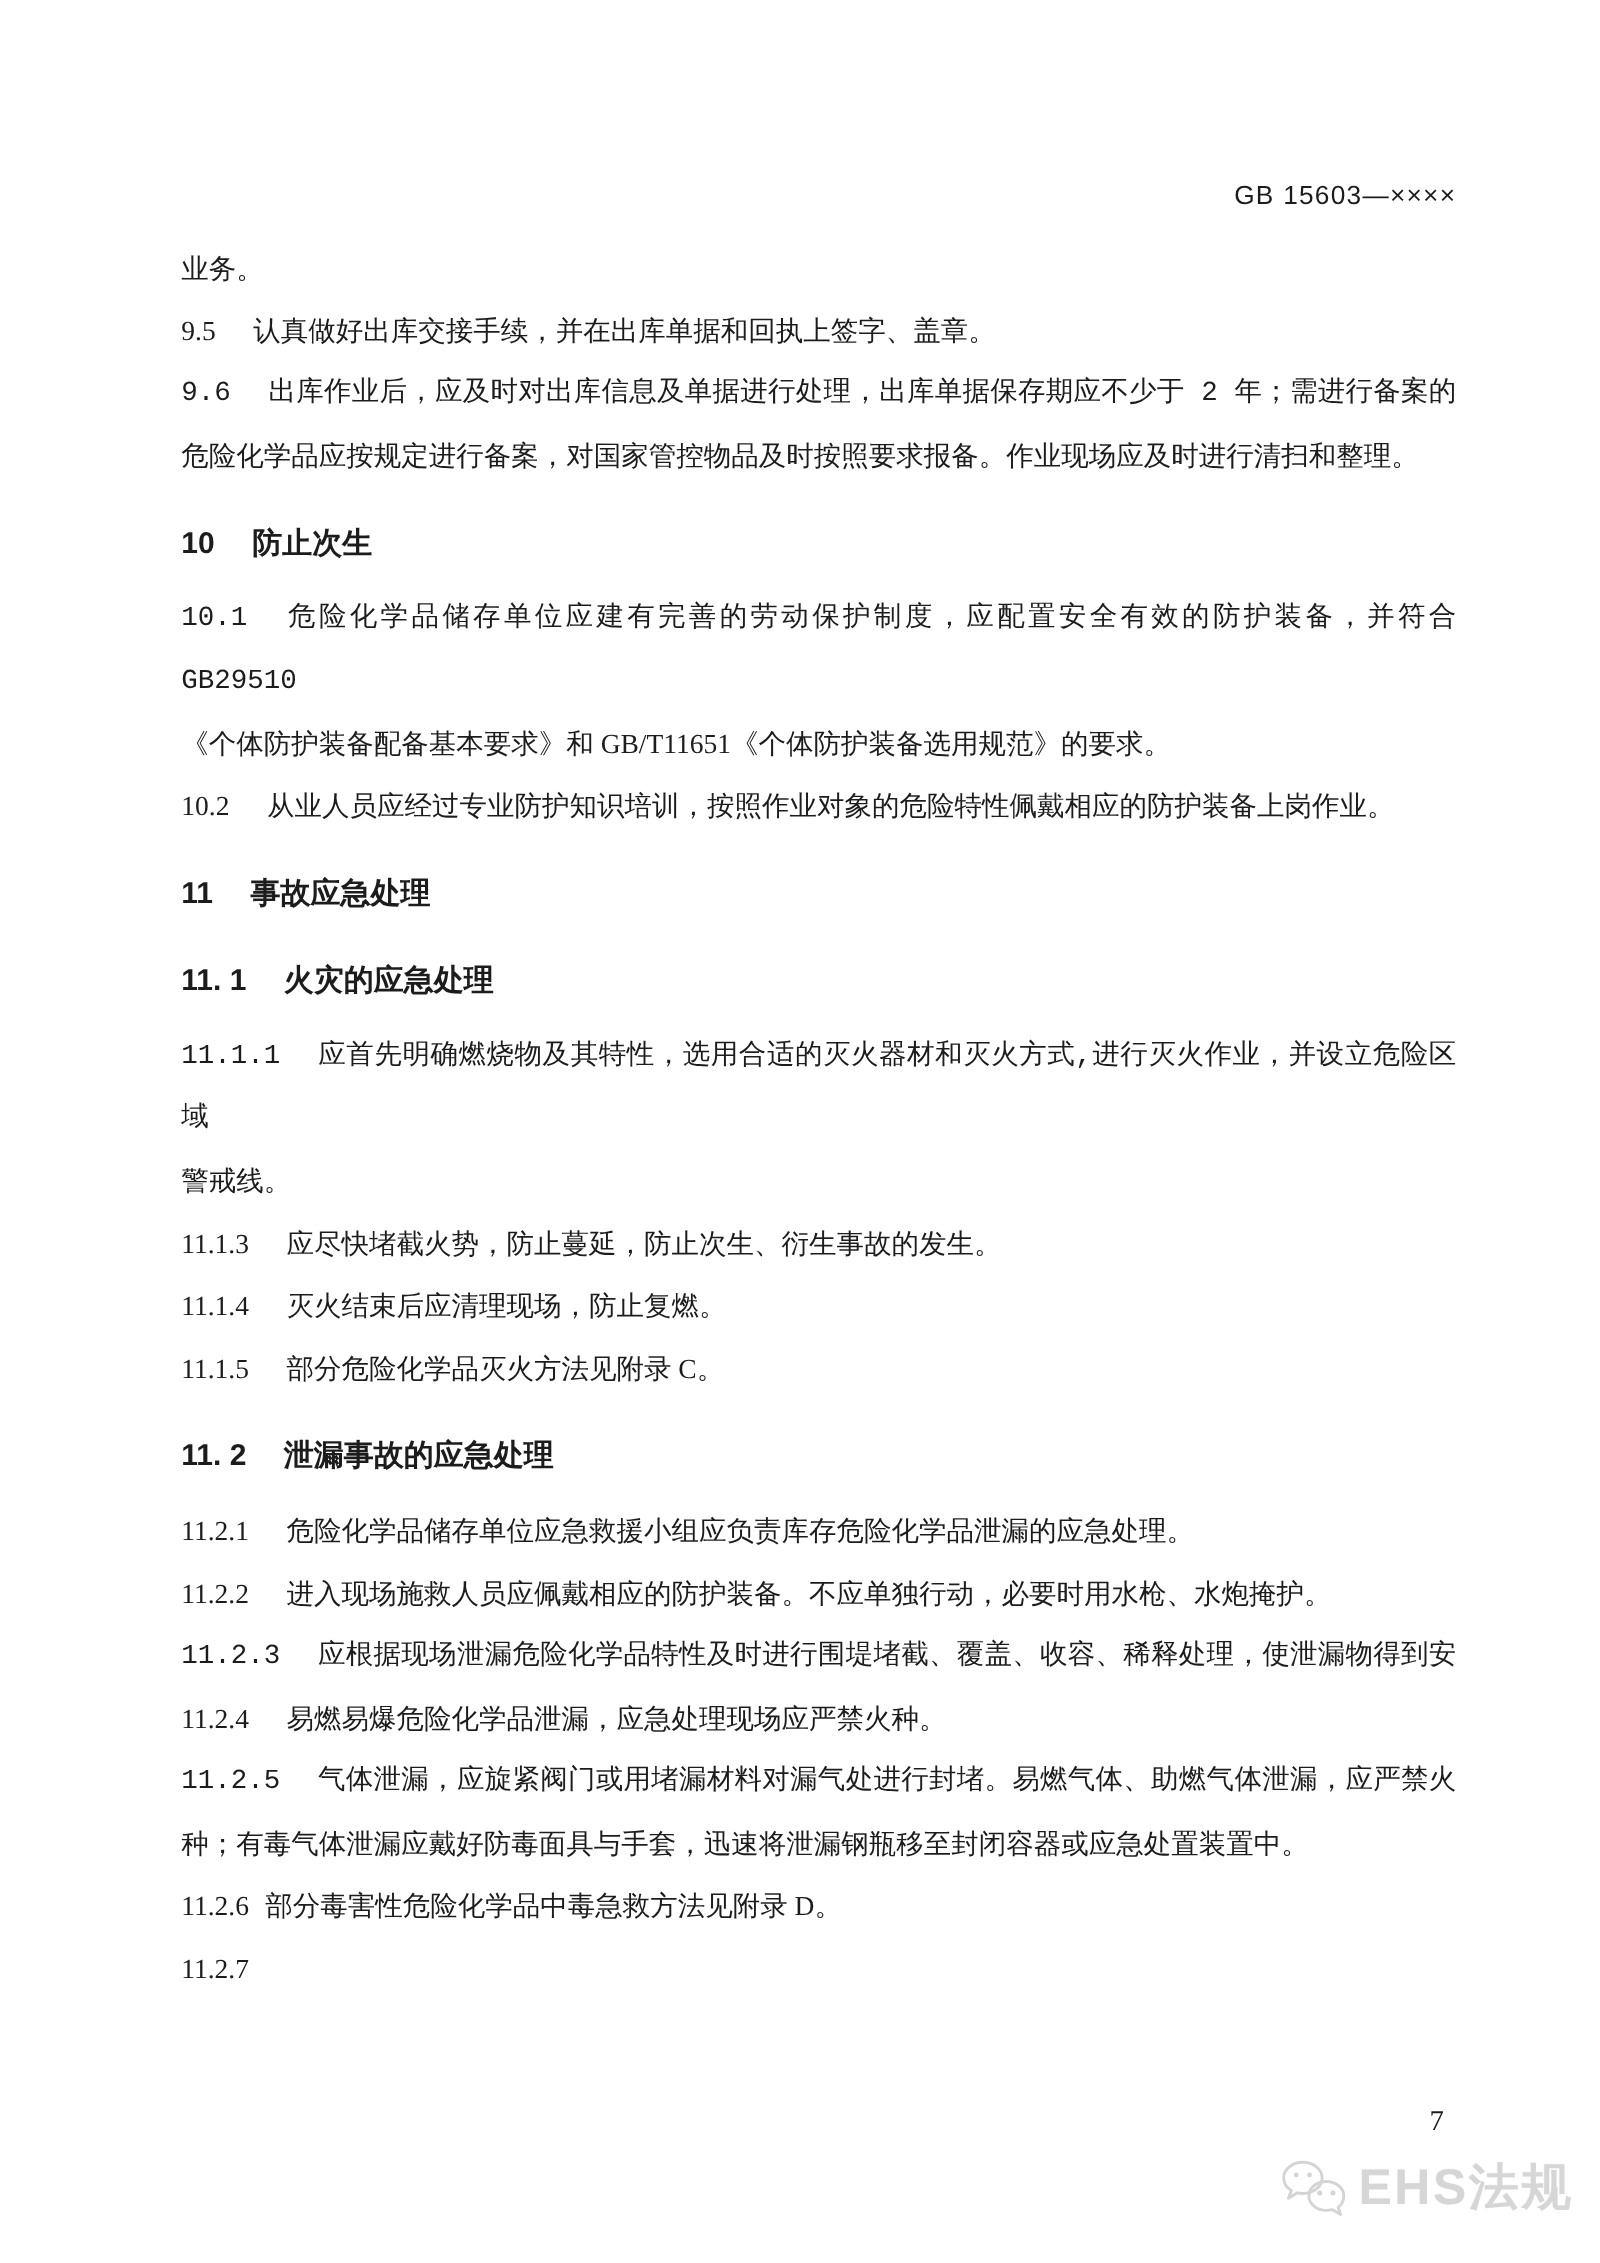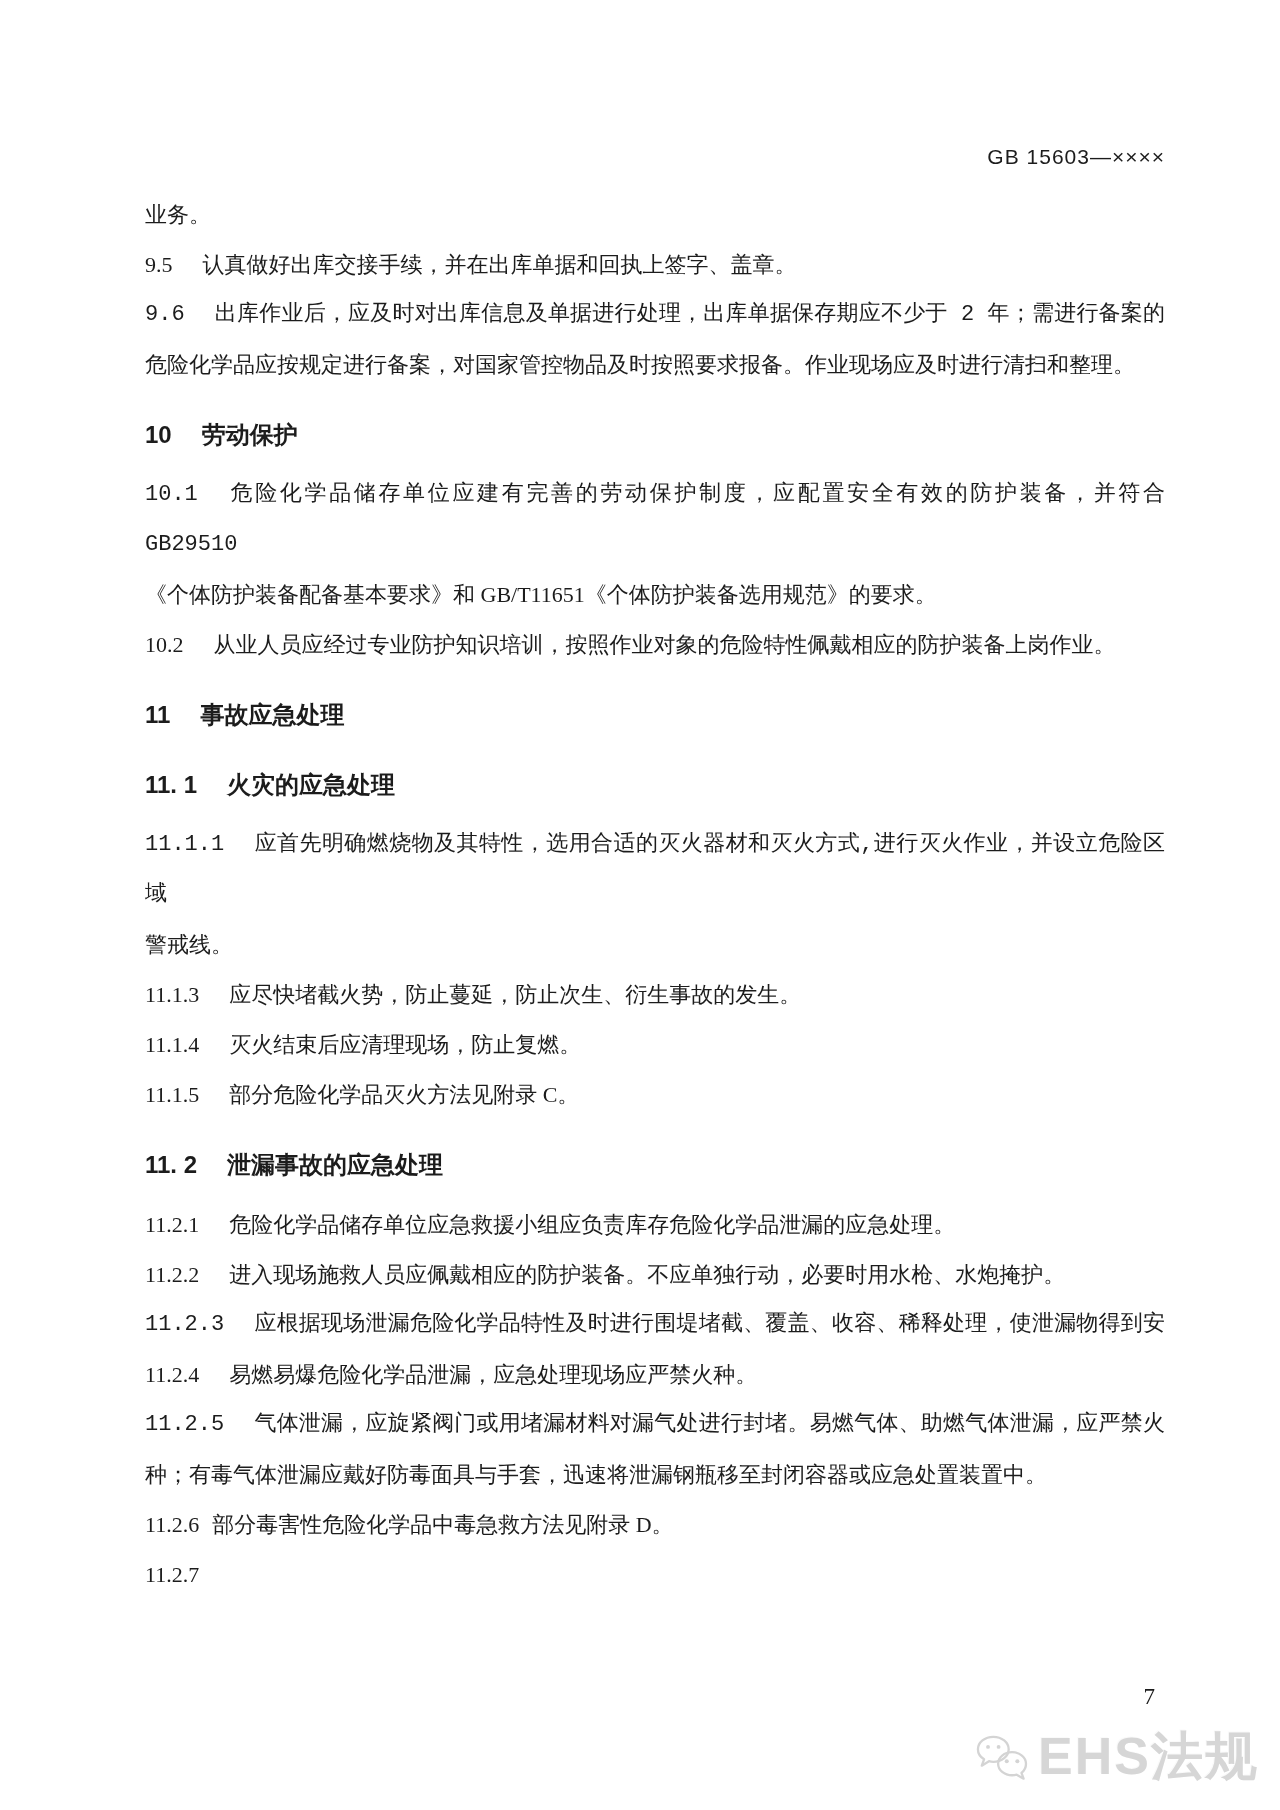--- a/index.html
+++ b/index.html
@@ -64,42 +64,42 @@
   }
   .watermark{
     position:absolute;
     top:1722px;
     right:36px;
     display:flex;
     align-items:center;
     gap:8px;
     color:#d6d6d6;
     font-family:"Liberation Sans", sans-serif;
-    font-size:52px;
+    font-size:40px;
     font-weight:bold;
     letter-spacing:2px;
     text-shadow:1px 1px 0 #ffffff, -1px -1px 0 #fafafa;
     user-select:none;
   }
   .watermark svg{display:block;}
 </style>
 </head>
 <body>
 
 <div class="page">
   <div class="content">
     <div class="header-line">
       <span>GB 15603—××××</span>
     </div>
     <div id="doc">
         <div class="line"><span>业务。</span></div>
         <div class="line"><span class="num">9.5</span><span>认真做好出库交接手续，并在出库单据和回执上签字、盖章。</span></div>
         <div class="line jline"><span class="num">9.6</span><span>出库作业后，应及时对出库信息及单据进行处理，出库单据保存期应不少于 2 年；需进行备案的</span></div>
         <div class="line"><span>危险化学品应按规定进行备案，对国家管控物品及时按照要求报备。作业现场应及时进行清扫和整理。</span></div>
-        <div class="hblock h1"><span class="num">10</span><span>劳动保护</span></div>
+        <div class="hblock h1"><span class="num">10</span><span>防止次生</span></div>
         <div class="line jline"><span class="num">10.1</span><span>危险化学品储存单位应建有完善的劳动保护制度，应配置安全有效的防护装备，并符合 GB29510</span></div>
         <div class="line"><span>《个体防护装备配备基本要求》和 GB/T11651《个体防护装备选用规范》的要求。</span></div>
         <div class="line"><span class="num">10.2</span><span>从业人员应经过专业防护知识培训，按照作业对象的危险特性佩戴相应的防护装备上岗作业。</span></div>
         <div class="hblock h1"><span class="num">11</span><span>事故应急处理</span></div>
         <div class="hblock h2"><span class="num">11. 1</span><span>火灾的应急处理</span></div>
         <div class="line jline"><span class="num">11.1.1</span><span>应首先明确燃烧物及其特性，选用合适的灭火器材和灭火方式,进行灭火作业，并设立危险区域</span></div>
         <div class="line"><span>警戒线。</span></div>
         <div class="line"><span class="num">11.1.3</span><span>应尽快堵截火势，防止蔓延，防止次生、衍生事故的发生。</span></div>
         <div class="line"><span class="num">11.1.4</span><span>灭火结束后应清理现场，防止复燃。</span></div>
         <div class="line"><span class="num">11.1.5</span><span>部分危险化学品灭火方法见附录 C。</span></div>

